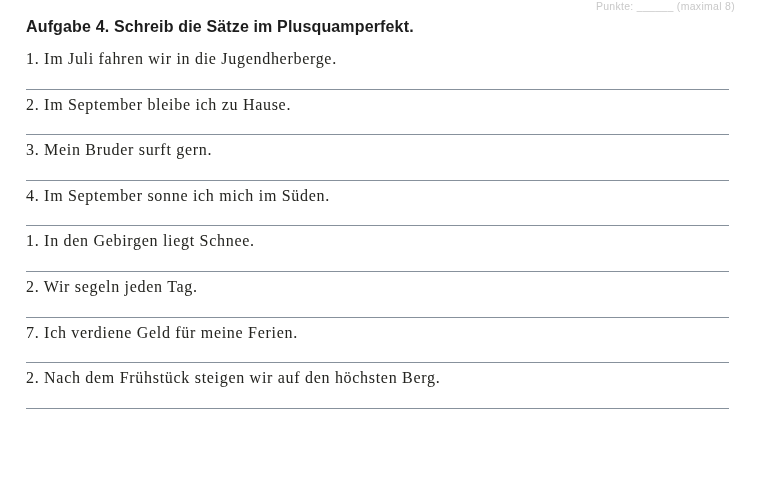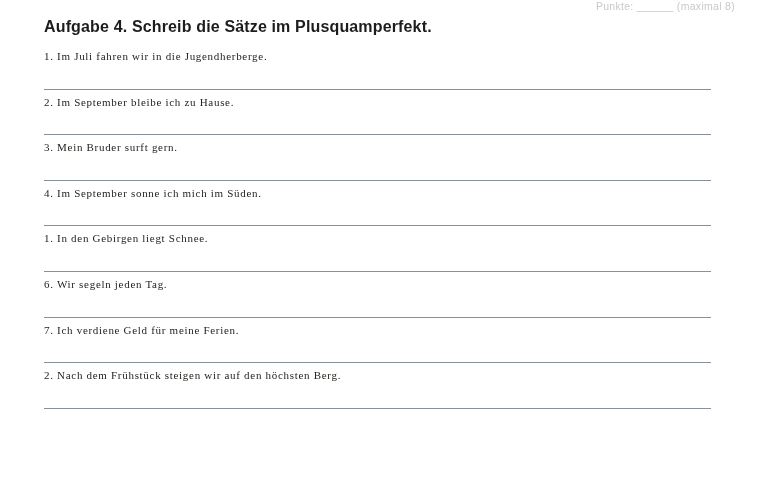--- a/index.html
+++ b/index.html
@@ -13,21 +13,21 @@
     font-family: "Liberation Serif", serif;
     color: #2b2b2b;
     overflow: hidden;
     position: relative;
   }
   .page {
     position: relative;
     width: 759px;
     height: 481px;
     box-sizing: border-box;
-    padding: 0 40px;
+    padding: 0 22px;
   }
   .top-note {
     position: absolute;
     top: 0px;
     right: 24px;
     font-family: "Liberation Sans", sans-serif;
     font-size: 10.5px;
     color: #c9c9c9;
     letter-spacing: 0.3px;
     white-space: nowrap;
@@ -44,21 +44,21 @@
   .items {
     margin-top: 14px;
     padding-left: 4px;
   }
   .item {
     position: relative;
     height: 45.6px;
   }
   .item-text {
     font-family: "Liberation Serif", serif;
-    font-size: 11px;
+    font-size: 16px;
     letter-spacing: 0.7px;
     color: #23231f;
     white-space: nowrap;
   }
   .rule {
     position: absolute;
     left: 0;
     right: 8px;
     bottom: 6px;
     height: 1px;
@@ -112,21 +112,21 @@
       <div class="item-text">4. Im September sonne ich mich im Süden.</div>
       <div class="rule"></div>
     </div>
 
     <div class="item">
       <div class="item-text">1. In den Gebirgen liegt Schnee.</div>
       <div class="rule"></div>
     </div>
 
     <div class="item">
-      <div class="item-text">6. Wir segeln jeden Tag.</div>
+      <div class="item-text">2. Wir segeln jeden Tag.</div>
       <div class="rule"></div>
     </div>
 
     <div class="item">
       <div class="item-text">7. Ich verdiene Geld für meine Ferien.</div>
       <div class="rule"></div>
     </div>
 
     <div class="item">
       <div class="item-text">2. Nach dem Frühstück steigen wir auf den höchsten Berg.</div>

